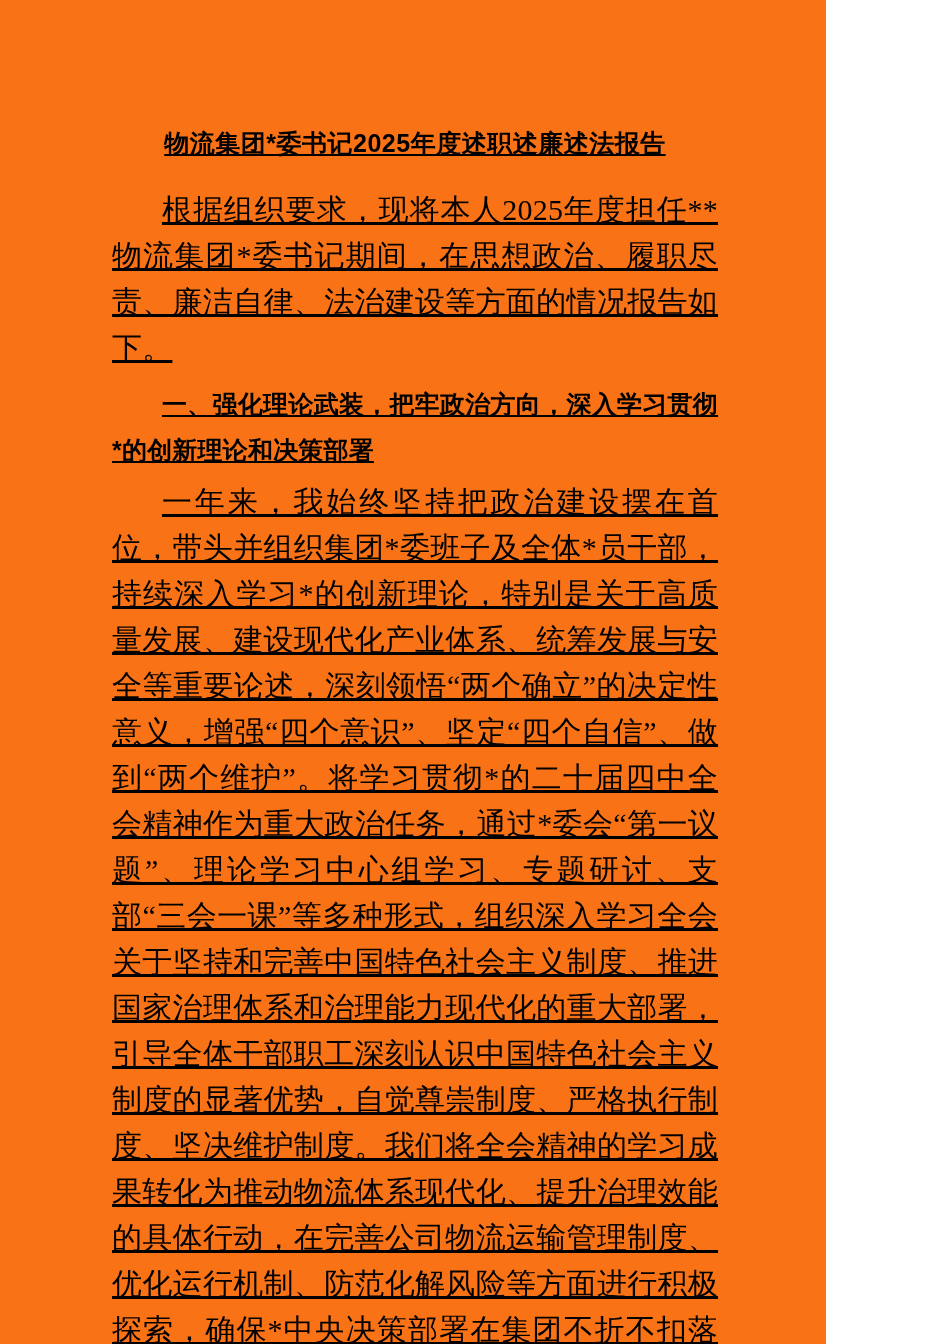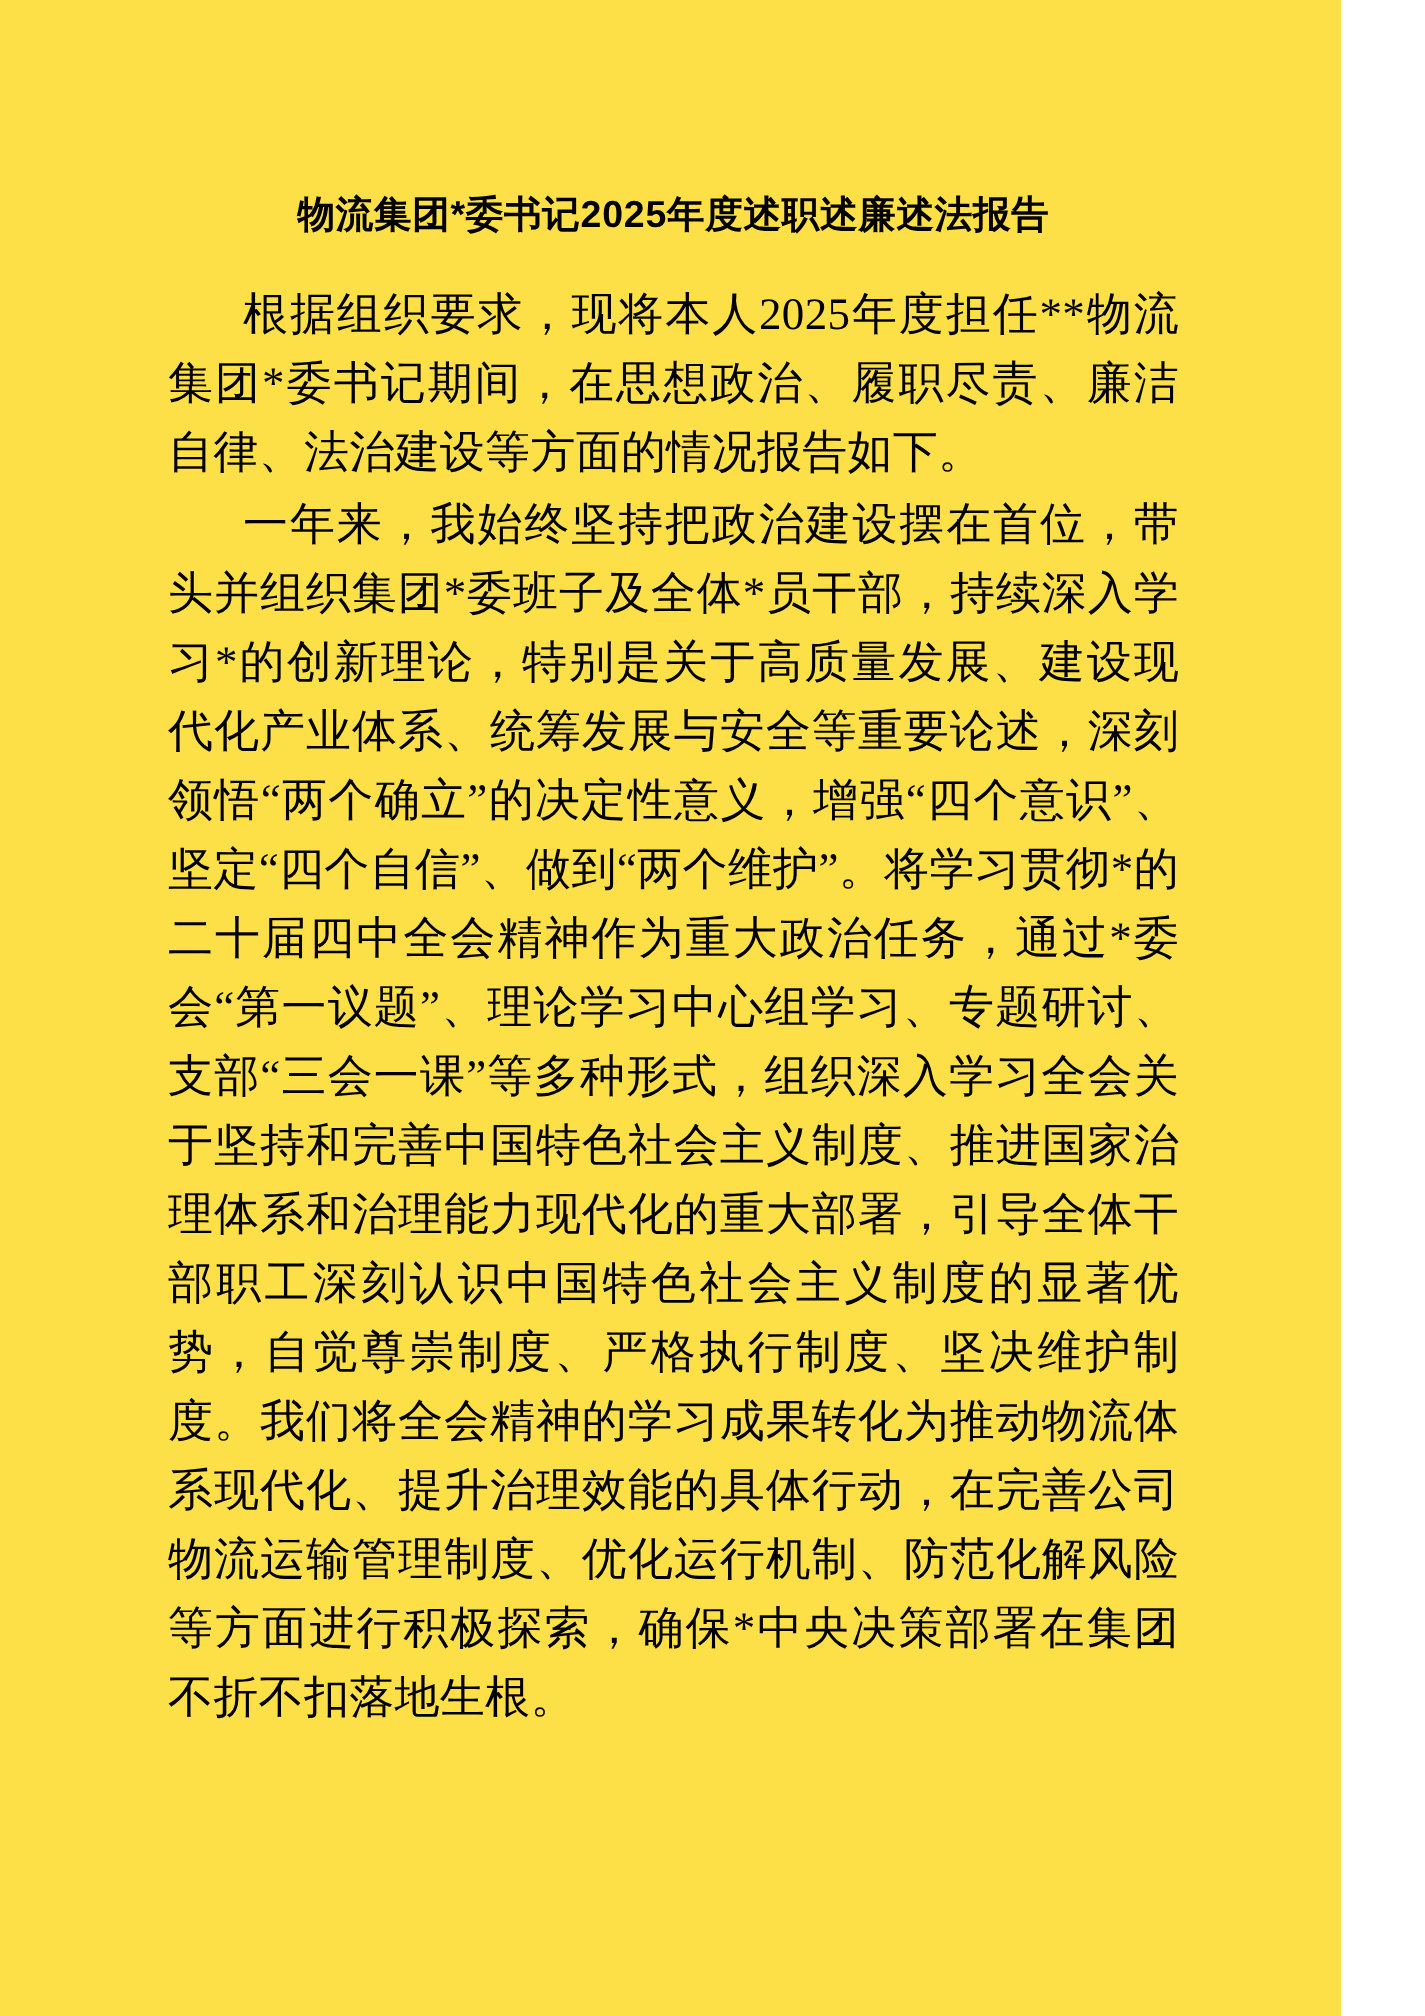--- a/index.html
+++ b/index.html
@@ -8,26 +8,27 @@
     background: #ffffff;
   }
   body {
     width: 950px;
     height: 1344px;
     font-family: "Liberation Serif", "DejaVu Serif", serif;
     color: #000000;
     overflow: hidden;
   }
   .page {
-    width: 894px;
+    width: 826px;
     height: 1344px;
     box-sizing: border-box;
     padding: 126px 108px 40px 112px;
-    background: #fde047;
+    background: #f97316;
     position: relative;
+    text-decoration: underline;
   }
   .doc-title {
     font-family: "Liberation Sans", "DejaVu Sans", sans-serif;
     font-size: 25px;
     font-weight: bold;
     text-align: center;
     letter-spacing: 0.5px;
     margin: 0 0 26px 0;
     line-height: 1.4;
   }
@@ -54,16 +55,17 @@
 </style>
 </head>
 <body>
 
 <div class="page">
 
   <h1 class="doc-title">物流集团*委书记2025年度述职述廉述法报告</h1>
 
   <p class="para">根据组织要求，现将本人2025年度担任**物流集团*委书记期间，在思想政治、履职尽责、廉洁自律、法治建设等方面的情况报告如下。</p>
 
+  <h2 class="heading">一、强化理论武装，把牢政治方向，深入学习贯彻*的创新理论和决策部署</h2>
 
   <p class="para">一年来，我始终坚持把政治建设摆在首位，带头并组织集团*委班子及全体*员干部，持续深入学习*的创新理论，特别是关于高质量发展、建设现代化产业体系、统筹发展与安全等重要论述，深刻领悟“两个确立”的决定性意义，增强“四个意识”、坚定“四个自信”、做到“两个维护”。将学习贯彻*的二十届四中全会精神作为重大政治任务，通过*委会“第一议题”、理论学习中心组学习、专题研讨、支部“三会一课”等多种形式，组织深入学习全会关于坚持和完善中国特色社会主义制度、推进国家治理体系和治理能力现代化的重大部署，引导全体干部职工深刻认识中国特色社会主义制度的显著优势，自觉尊崇制度、严格执行制度、坚决维护制度。我们将全会精神的学习成果转化为推动物流体系现代化、提升治理效能的具体行动，在完善公司物流运输管理制度、优化运行机制、防范化解风险等方面进行积极探索，确保*中央决策部署在集团不折不扣落地生根。</p>
 
 </div>
 
 </body></html>

